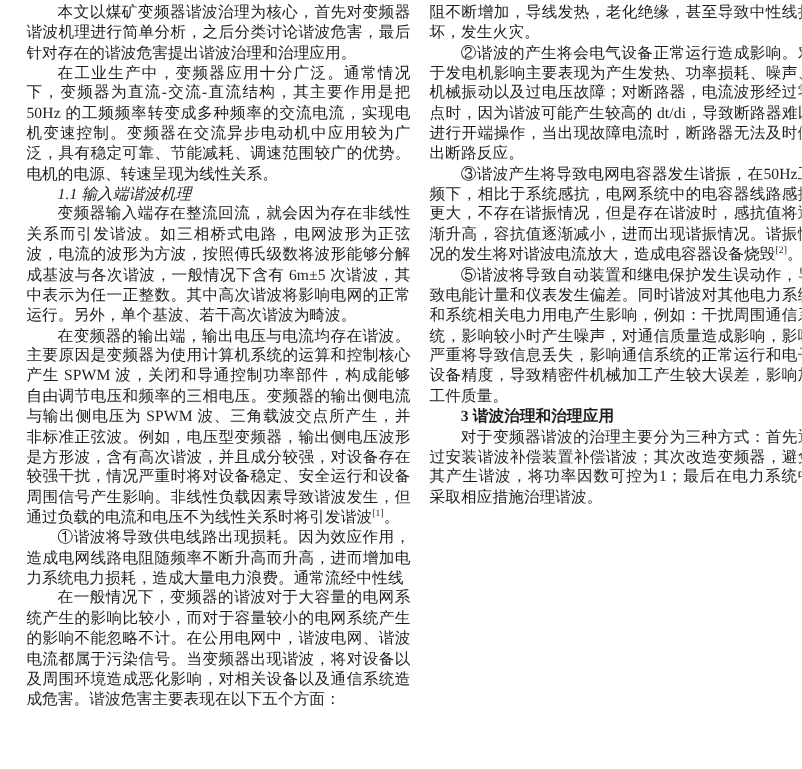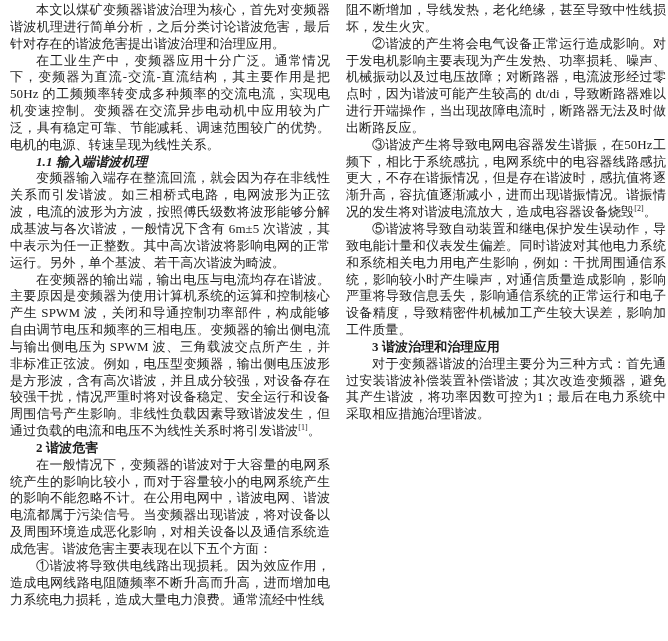--- a/index.html
+++ b/index.html
@@ -11,21 +11,21 @@
     width: 668px;
     height: 641px;
     position: relative;
     overflow: hidden;
     font-family: "Liberation Serif", "DejaVu Serif", serif;
     color: #1d1d1d;
   }
   .page {
     position: absolute;
     top: 2px;
-    left: 4px;
+    left: 16px;
     width: 547px;
     height: 639px;
   }
   .col {
     position: absolute;
     top: 0;
     width: 320px;
     font-size: 13px;
     line-height: 16.85px;
     text-align: justify;
@@ -35,43 +35,42 @@
   .col-left  { left: 6px; }
   .col-right { left: 342px; }
   .block { margin: 0; }
   .paragraph { text-indent: 2em; }
   .paragraph.no-indent { text-indent: 0; }
   .heading {
     font-weight: bold;
     text-indent: 2em;
   }
   .subheading {
-    font-weight: bold;
+    font-weight: normal;
     font-style: italic;
     text-indent: 2em;
   }
   sup {
     font-size: 8px;
     line-height: 0;
     vertical-align: super;
   }
 </style>
 </head>
 <body>
 
 <div class="page">
   <div class="col col-left">
       <div class="block paragraph">本文以煤矿变频器谐波治理为核心，首先对变频器谐波机理进行简单分析，之后分类讨论谐波危害，最后针对存在的谐波危害提出谐波治理和治理应用。</div>
       <div class="block paragraph">在工业生产中，变频器应用十分广泛。通常情况下，变频器为直流-交流-直流结构，其主要作用是把50Hz 的工频频率转变成多种频率的交流电流，实现电机变速控制。变频器在交流异步电动机中应用较为广泛，具有稳定可靠、节能减耗、调速范围较广的优势。电机的电源、转速呈现为线性关系。</div>
       <div class="block subheading">1.1 输入端谐波机理</div>
       <div class="block paragraph">变频器输入端存在整流回流，就会因为存在非线性关系而引发谐波。如三相桥式电路，电网波形为正弦波，电流的波形为方波，按照傅氏级数将波形能够分解成基波与各次谐波，一般情况下含有 6m±5 次谐波，其中表示为任一正整数。其中高次谐波将影响电网的正常运行。另外，单个基波、若干高次谐波为畸波。</div>
       <div class="block paragraph">在变频器的输出端，输出电压与电流均存在谐波。主要原因是变频器为使用计算机系统的运算和控制核心产生 SPWM 波，关闭和导通控制功率部件，构成能够自由调节电压和频率的三相电压。变频器的输出侧电流与输出侧电压为 SPWM 波、三角载波交点所产生，并非标准正弦波。例如，电压型变频器，输出侧电压波形是方形波，含有高次谐波，并且成分较强，对设备存在较强干扰，情况严重时将对设备稳定、安全运行和设备周围信号产生影响。非线性负载因素导致谐波发生，但通过负载的电流和电压不为线性关系时将引发谐波<sup>[1]</sup>。</div>
-      <div class="block heading">2 谐波危害</div>
+      <div class="block paragraph">①谐波将导致供电线路出现损耗。因为效应作用，造成电网线路电阻随频率不断升高而升高，进而增加电力系统电力损耗，造成大量电力浪费。通常流经中性线</div>
       <div class="block paragraph">在一般情况下，变频器的谐波对于大容量的电网系统产生的影响比较小，而对于容量较小的电网系统产生的影响不能忽略不计。在公用电网中，谐波电网、谐波电流都属于污染信号。当变频器出现谐波，将对设备以及周围环境造成恶化影响，对相关设备以及通信系统造成危害。谐波危害主要表现在以下五个方面：</div>
-      <div class="block paragraph">①谐波将导致供电线路出现损耗。因为效应作用，造成电网线路电阻随频率不断升高而升高，进而增加电力系统电力损耗，造成大量电力浪费。通常流经中性线</div>
     </div>
   <div class="col col-right">
       <div class="block paragraph no-indent">阻不断增加，导线发热，老化绝缘，甚至导致中性线损坏，发生火灾。</div>
       <div class="block paragraph">②谐波的产生将会电气设备正常运行造成影响。对于发电机影响主要表现为产生发热、功率损耗、噪声、机械振动以及过电压故障；对断路器，电流波形经过零点时，因为谐波可能产生较高的 dt/di，导致断路器难以进行开端操作，当出现故障电流时，断路器无法及时做出断路反应。</div>
       <div class="block paragraph">③谐波产生将导致电网电容器发生谐振，在50Hz工频下，相比于系统感抗，电网系统中的电容器线路感抗更大，不存在谐振情况，但是存在谐波时，感抗值将逐渐升高，容抗值逐渐减小，进而出现谐振情况。谐振情况的发生将对谐波电流放大，造成电容器设备烧毁<sup>[2]</sup>。</div>
       <div class="block paragraph">⑤谐波将导致自动装置和继电保护发生误动作，导致电能计量和仪表发生偏差。同时谐波对其他电力系统和系统相关电力用电产生影响，例如：干扰周围通信系统，影响较小时产生噪声，对通信质量造成影响，影响严重将导致信息丢失，影响通信系统的正常运行和电子设备精度，导致精密件机械加工产生较大误差，影响加工件质量。</div>
       <div class="block heading">3 谐波治理和治理应用</div>
       <div class="block paragraph">对于变频器谐波的治理主要分为三种方式：首先通过安装谐波补偿装置补偿谐波；其次改造变频器，避免其产生谐波，将功率因数可控为1；最后在电力系统中采取相应措施治理谐波。</div>
     </div>
 </div>

